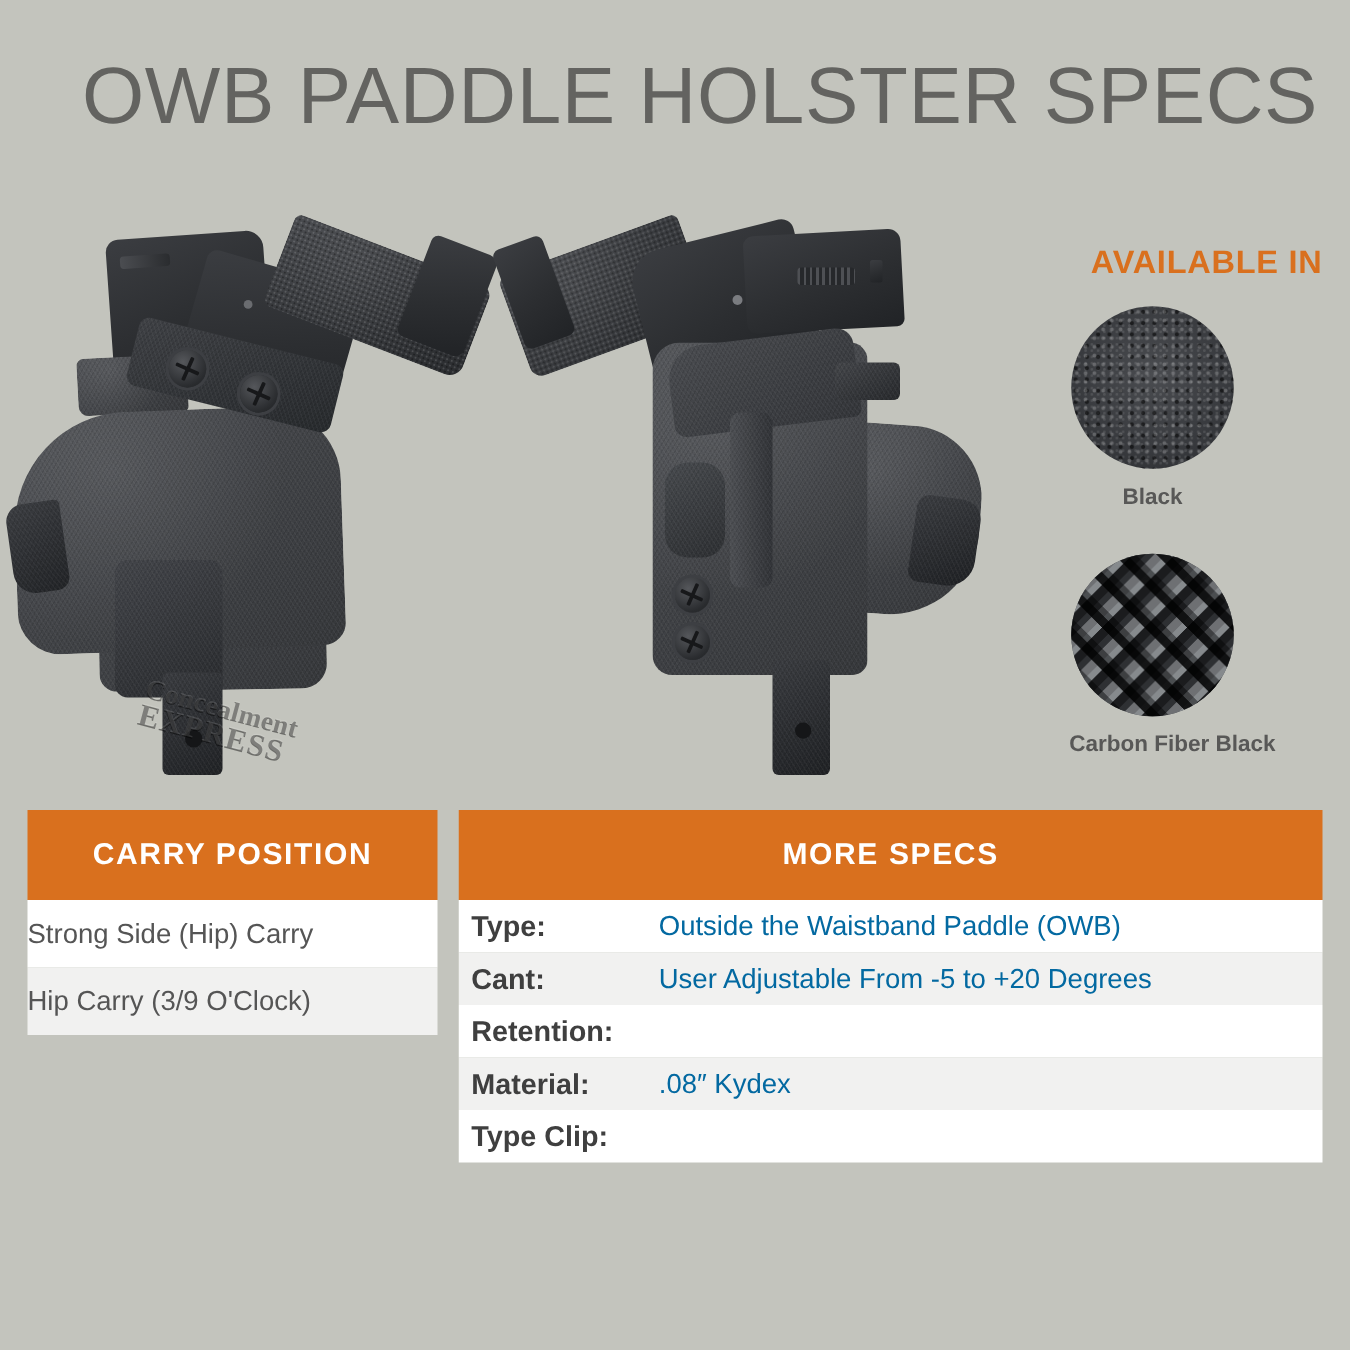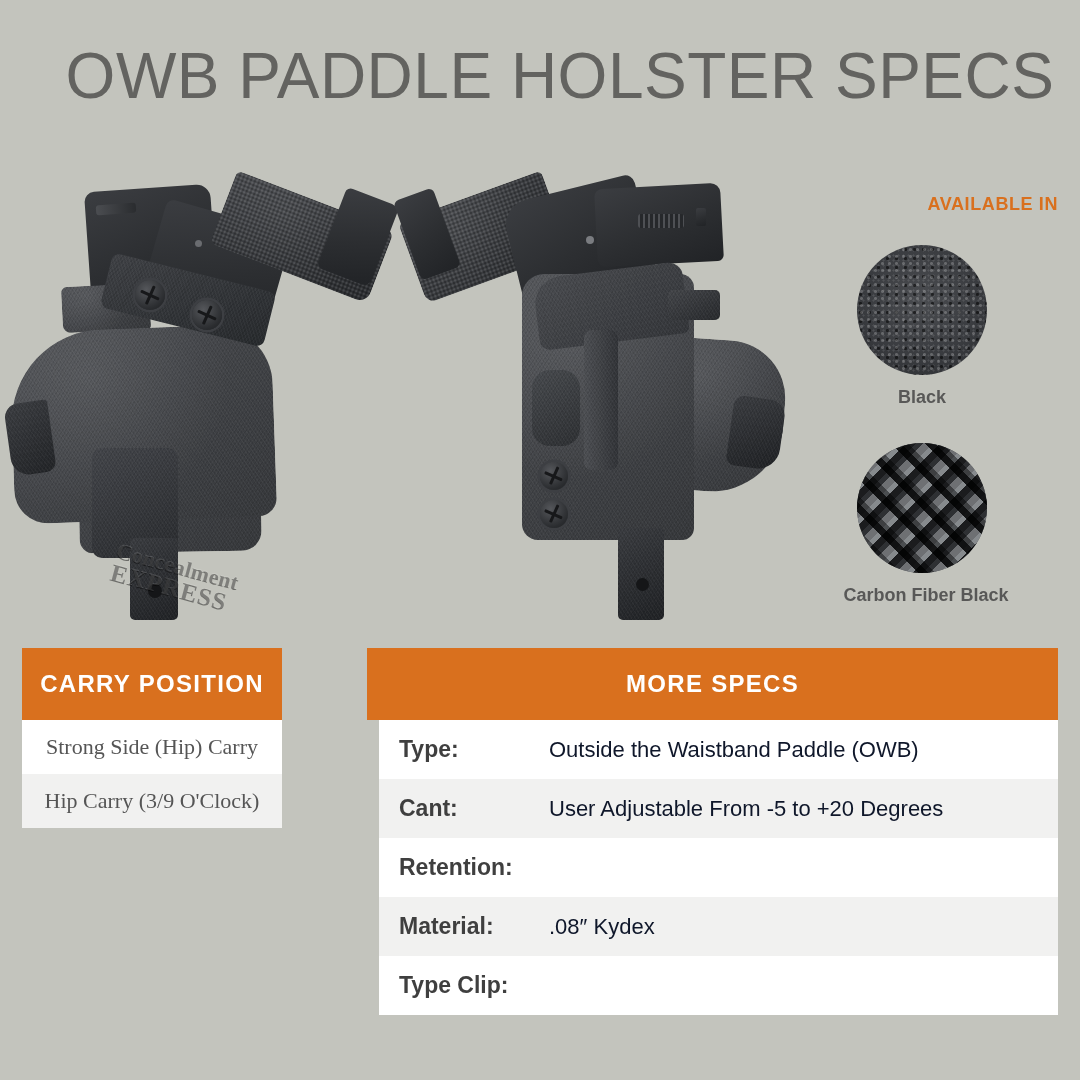--- a/index.html
+++ b/index.html
@@ -78,21 +78,21 @@
     text-shadow:0 1px 0 rgba(0,0,0,.45);
     font-size:22px; line-height:22px; font-weight:700;
     letter-spacing:.2px;
     pointer-events:none;
   }
   .logo-emboss .l2 { font-size:25px; letter-spacing:1px; }
 
   
   .avail-head {
     position:absolute; right:22px; top:194px;
-    font-size:18px; font-weight:700; letter-spacing:.6px;
+    font-size:26px; font-weight:700; letter-spacing:.6px;
     color:#d9701e; text-align:right; white-space:nowrap;
   }
   .swatch-wrap { position:absolute; text-align:center; }
   .swatch { width:130px; height:130px; border-radius:50%; margin:0 auto; position:relative; overflow:hidden; }
   .swatch-label {
     margin-top:12px; font-size:18px; font-weight:700; color:#585857;
     white-space:nowrap;
   }
 
   .sw-black {
@@ -131,29 +131,29 @@
   
   .tbl-head {
     background:#d9701e; color:#fff;
     display:flex; align-items:center; justify-content:center;
     font-size:24px; font-weight:700; letter-spacing:1.3px;
   }
   .row { display:flex; align-items:center; font-size:22px; color:#555; }
   .row.odd  { background:#ffffff; }
   .row.even { background:#f1f1f0; }
 
-  #carry-table { position:absolute; left:22px; top:648px; width:260px; }
+  #carry-table { position:absolute; left:22px; top:648px; width:328px; }
   #carry-table .tbl-head { height:72px; }
-  #carry-table .row { height:54px; justify-content:center;font-family:Liberation Serif, serif; }
+  #carry-table .row { height:54px; justify-content:flex-start; }
 
   #specs-table { position:absolute; left:367px; top:648px; width:691px; }
   #specs-table .tbl-head { height:72px; }
-  #specs-table .row { height:59px; padding-left:20px;margin-left:12px; }
+  #specs-table .row { height:42px; padding-left:10px; }
   .sp-label { width:150px; flex:none; font-weight:700; color:#3f3f3f; font-size:23px; }
-  .sp-value { color:#0f172a; }
+  .sp-value { color:#0369a1; }
 </style>
 </head>
 <body>
 
 <div class="title">OWB PADDLE HOLSTER SPECS</div>
 
 <div class="stage">
 
   <div class="holster" style="left:0; top:0; width:420px; height:445px;">
 
@@ -246,21 +246,21 @@
 
 <div class="avail-head">AVAILABLE IN</div>
 
 <div class="swatch-wrap" style="left:857px; top:245px; width:130px;">
   <div class="swatch sw-black"></div>
   <div class="swatch-label">Black</div>
 </div>
 
 <div class="swatch-wrap" style="left:857px; top:443px; width:130px;">
   <div class="swatch sw-carbon"></div>
-  <div class="swatch-label" style="position:relative; left:4px; width:240px; margin-left:-55px;">Carbon Fiber Black</div>
+  <div class="swatch-label" style="position:relative; left:16px; width:240px; margin-left:-55px;">Carbon Fiber Black</div>
 </div>
 
 <div id="carry-table">
   <div class="tbl-head">CARRY POSITION</div>
   <div class="row odd">
     <span>Strong Side (Hip) Carry</span>
   </div>
   <div class="row even">
     <span>Hip Carry (3/9 O'Clock)</span>
   </div>

